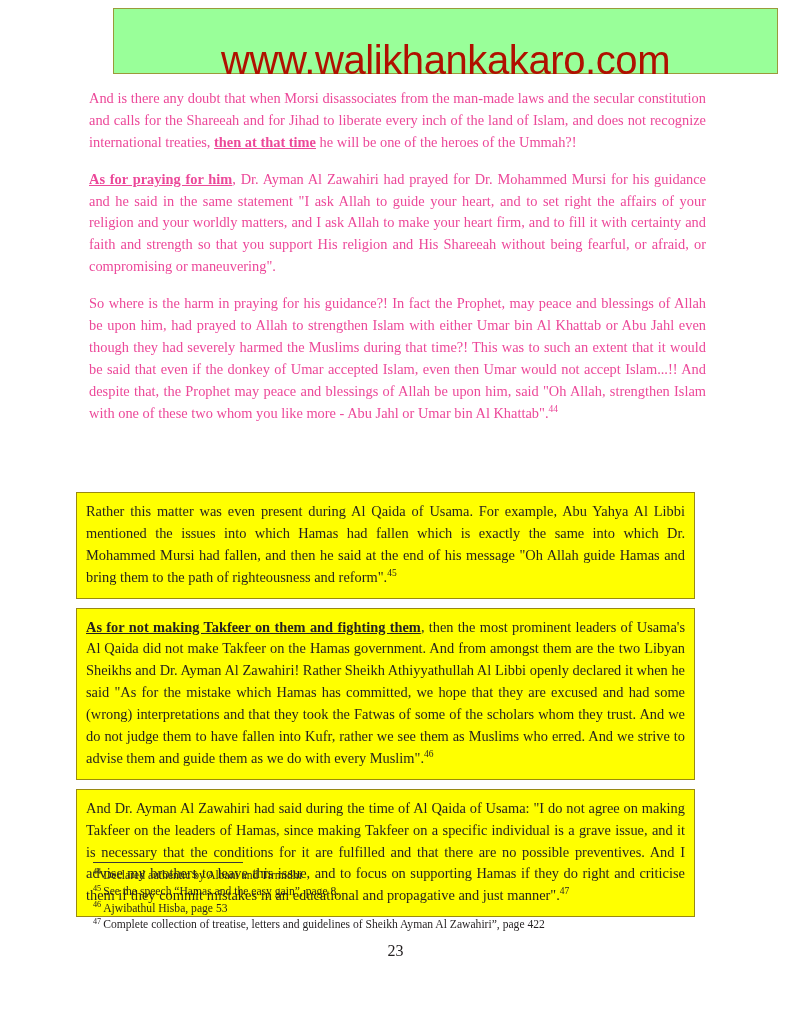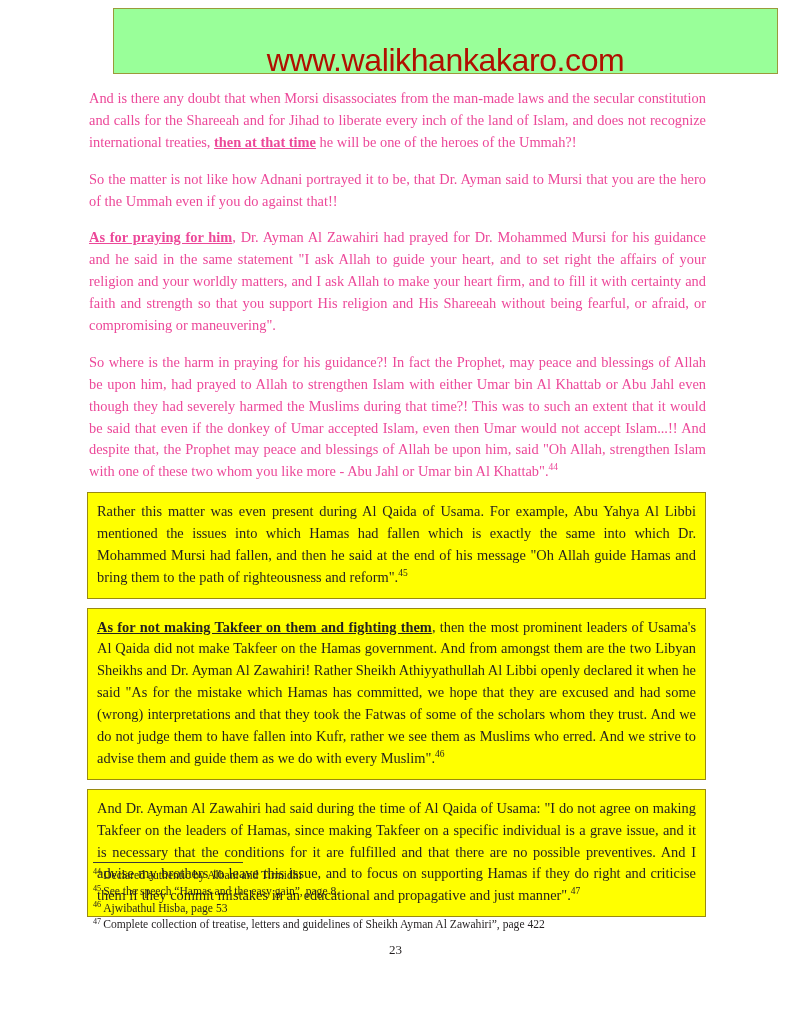--- a/index.html
+++ b/index.html
@@ -34,21 +34,21 @@
     height: 66px;
     background: #99ff99;
     border: 1px solid #9a9a3a;
     box-sizing: border-box;
     display: flex;
     align-items: center;
     justify-content: center;
   }
   .banner-text {
     font-family: "Liberation Sans", "DejaVu Sans", sans-serif;
-    font-size: 32px;
+    font-size: 40px;
     line-height: 1;
     color: #b01000;
     letter-spacing: -0.4px;
     white-space: nowrap;
     margin-top: 38px;
   }
 
   
   .content {
     position: absolute;
@@ -88,21 +88,21 @@
     margin: 0;
     font-size: 14.4px;
     line-height: 1.52;
     text-align: justify;
     text-justify: inter-word;
     color: #231f20;
   }
 
   .boxes {
     position: absolute;
-    left: 87px;
+    left: 76px;
     top: 492px;
     width: 619px;
   }
 
   
   .footnotes {
     position: absolute;
     left: 93px;
     top: 862px;
     width: 617px;
@@ -126,38 +126,37 @@
     margin-right: 2px;
   }
 
   
   .pagenum {
     position: absolute;
     left: 0;
     top: 942px;
     width: 791px;
     text-align: center;
-    font-size: 13px;
+    font-size: 16px;
     color: #231f20;
   }
 </style>
 </head>
 <body>
 
 <div class="page">
 
   <div class="banner">
     <span class="banner-text">www.walikhankakaro.com</span>
   </div>
 
   <div class="content">
 
     <p class="para"><span>And is there any doubt that when Morsi disassociates from the man-made laws and the secular constitution and calls for the Shareeah and for Jihad to liberate every inch of the land of Islam, and does not recognize international treaties, </span><span class="bu">then at that time</span><span> he will be one of the heroes of the Ummah?!</span></p>
 
-    <p class="para">So the matter is not like how Adnani portrayed it to be, that Dr. Ayman said to Mursi that you are the hero of the Ummah even if you do against that!!</p>
 
     <p class="para"><span class="u">As for praying for him</span><span>, Dr. Ayman Al Zawahiri had prayed for Dr. Mohammed Mursi for his guidance and he said in the same statement "I ask Allah to guide your heart, and to set right the affairs of your religion and your worldly matters, and I ask Allah to make your heart firm, and to fill it with certainty and faith and strength so that you support His religion and His Shareeah without being fearful, or afraid, or compromising or maneuvering".</span></p>
 
     <p class="para"><span>So where is the harm in praying for his guidance?! In fact the Prophet, may peace and blessings of Allah be upon him, had prayed to Allah to strengthen Islam with either Umar bin Al Khattab or Abu Jahl even though they had severely harmed the Muslims during that time?! This was to such an extent that it would be said that even if the donkey of Umar accepted Islam, even then Umar would not accept Islam...!! And despite that, the Prophet may peace and blessings of Allah be upon him, said "Oh Allah, strengthen Islam with one of these two whom you like more - Abu Jahl or Umar bin Al Khattab".</span><sup class="fn">44</sup></p>
 
   </div>
 
   <div class="boxes">
 
     <div class="ybox">

